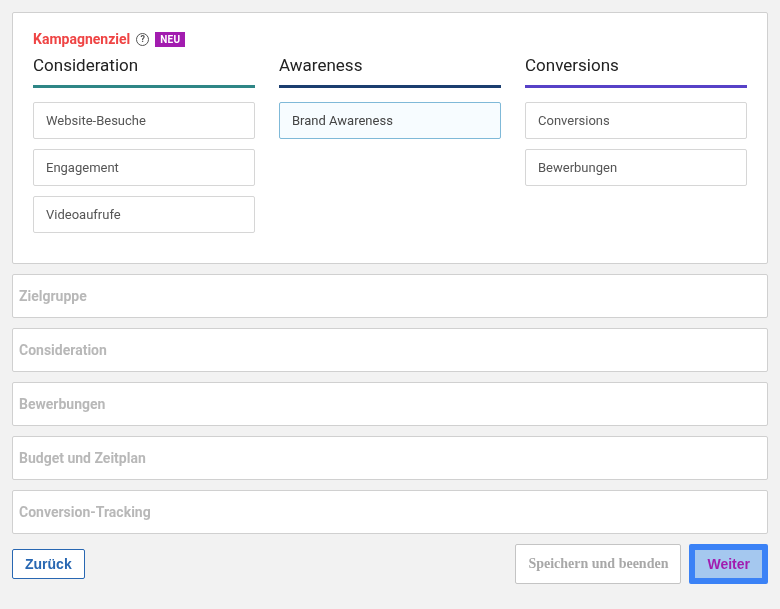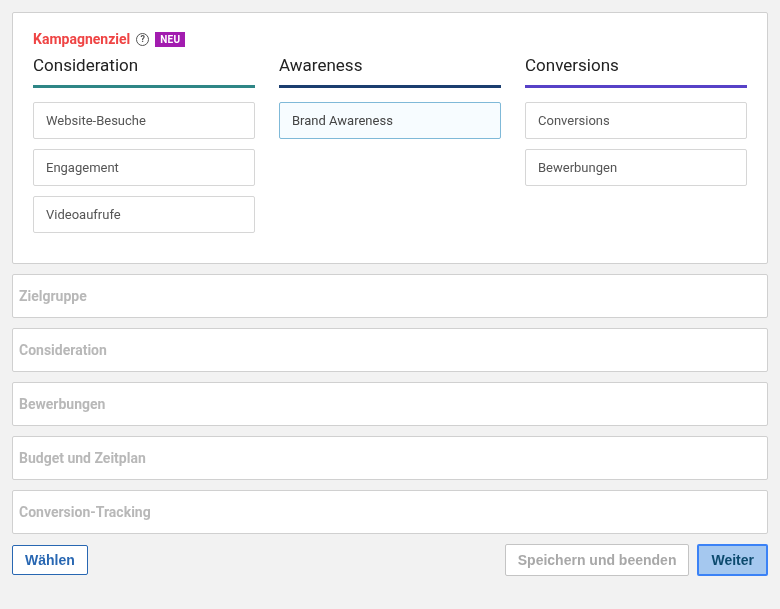--- a/index.html
+++ b/index.html
@@ -122,25 +122,26 @@
     .btn-back {
       background: #fff;
       border: 1px solid #2867b2;
       color: #2867b2;
     }
     .btn-save {
       background: #fff;
       border: 1px solid #c4c4c4;
       color: #a8a8a8;
       cursor: default;
+      font-family: Liberation Serif, serif;
     }
     .btn-next {
       background: #a5c8ef;
-      border: 2px solid #3b82f6;
-      color: #0c4a6e;
+      border: 6px solid #3b82f6;
+      color: #a21caf;
       cursor: default;
     }
   </style>
 </head>
 <body>
 
 <div class="panel-main">
   <div class="panel-title-row">
     <span class="panel-title">Kampagnenziel</span>
     <span class="help-icon">?</span>
@@ -169,18 +170,18 @@
   </div>
 </div>
 
 <div class="collapsed-section">Zielgruppe</div>
 <div class="collapsed-section">Consideration</div>
 <div class="collapsed-section">Bewerbungen</div>
 <div class="collapsed-section">Budget und Zeitplan</div>
 <div class="collapsed-section">Conversion-Tracking</div>
 
 <div class="footer">
-  <button class="btn btn-back">Wählen</button>
+  <button class="btn btn-back">Zurück</button>
   <div class="footer-right">
     <button class="btn btn-save">Speichern und beenden</button>
     <button class="btn btn-next">Weiter</button>
   </div>
 </div>
 
 </body></html>

